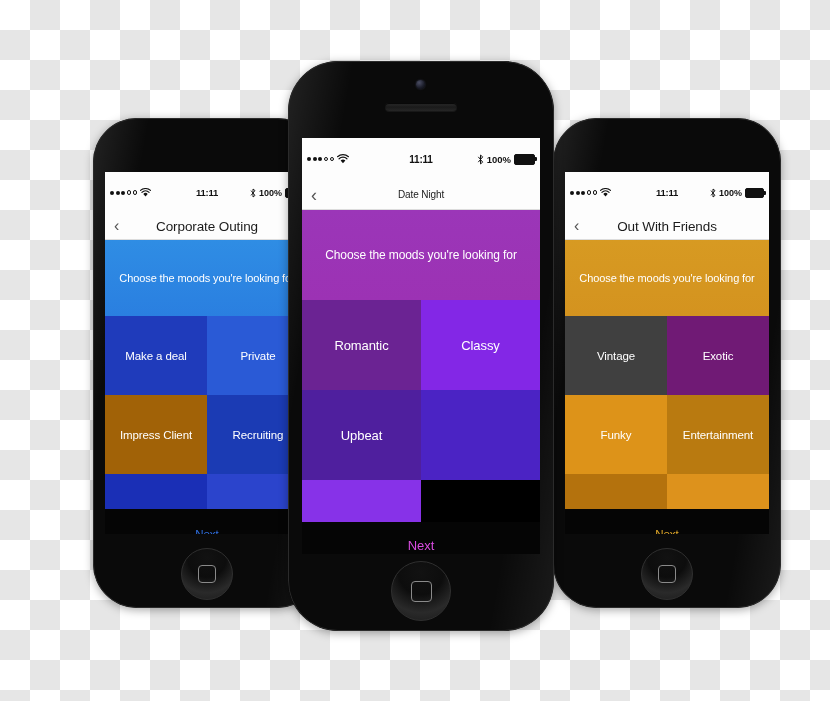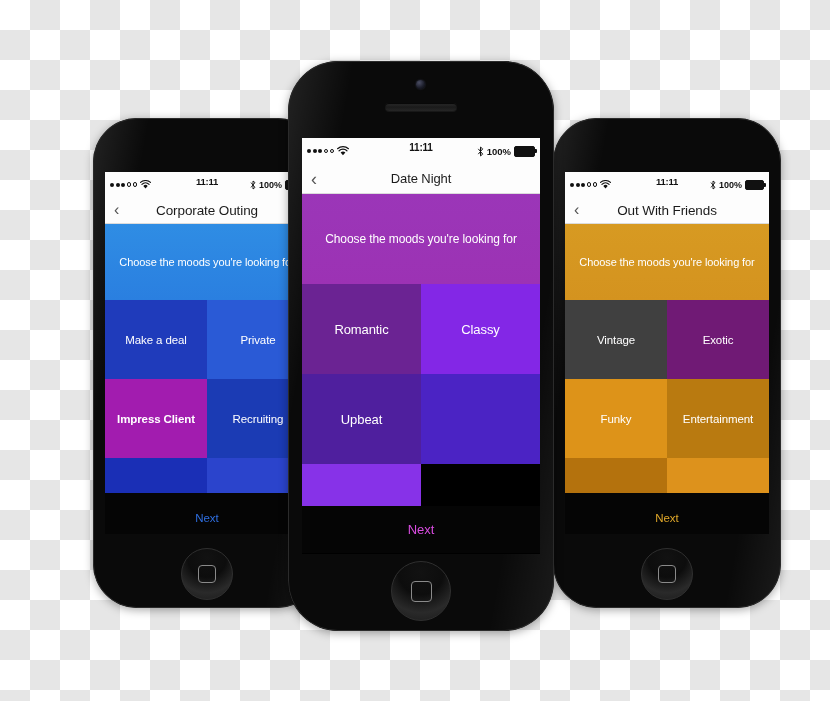--- a/index.html
+++ b/index.html
@@ -83,21 +83,22 @@
     position: absolute;
     background: #000;
     overflow: hidden;
   }
 
   
   .statusbar {
     height: 17px;
     background: #fdfdfd;
     display: flex;
-    padding: 4px 5px;
+    align-items: center;
+    padding: 12px 5px;
     font-size: 9px;
     color: #111;
     position: relative;
   }
   .sb-left { display: flex; align-items: center; gap: 3px; }
   .dots { display: flex; align-items: center; gap: 1.5px; }
   .dot { width: 4px; height: 4px; border-radius: 50%; background: #111; }
   .dot.hollow { background: transparent; border: 1px solid #111; width: 2.5px; height: 2.5px; }
   .wifi-icon { display: block; }
   .sb-center {
@@ -273,21 +274,21 @@
         <span>Choose the moods you're looking for</span>
       </div>
 
       <div class="grid" style="grid-template-rows:79px 79px 35px;">
         <div class="tile" style="background:#1f3bbb;">
             <span>Make a deal</span>
           </div>
         <div class="tile" style="background:#2a5ad6;">
             <span>Private</span>
           </div>
-        <div class="tile" style="background:#a21caf;font-weight:bold;">
+        <div class="tile" style="background:#a16207;">
             <span>Impress Client</span>
           </div>
         <div class="tile" style="background:#1b3bb4;">
             <span>Recruiting</span>
           </div>
         <div class="tile" style="background:#1a2fb6;">
             <span></span>
           </div>
         <div class="tile" style="background:#2b44cc;">
             <span></span>
@@ -401,21 +402,21 @@
           <svg width="7" height="11" viewBox="0 0 6 10">
             <path d="M1 2.6 L5 7.4 L3 9 L3 1 L5 2.6 L1 7.4" stroke="#111" stroke-width="0.9" fill="none" stroke-linejoin="round"></path>
           </svg>
           <span>100%</span>
           <span class="bat" style="width:19px;height:9px;"></span>
         </div>
       </div>
 
       <div class="navbar" style="height:29px;">
         <span class="nav-back" style="font-size:18px;">‹</span>
-        <span class="nav-title" style="font-size:13px;">Date Night</span>
+        <span class="nav-title" style="font-size:10px;">Date Night</span>
       </div>
 
       <div class="banner" style="height:90px;font-size:12px;background:linear-gradient(180deg,#9b36b8 0%,#9c32b4 100%);">
         <span>Choose the moods you're looking for</span>
       </div>
 
       <div class="grid" style="grid-template-rows:90px 90px 42px;">
         <div class="tile" style="background:#6b2393;font-size:13px;">
             <span>Romantic</span>
           </div>

